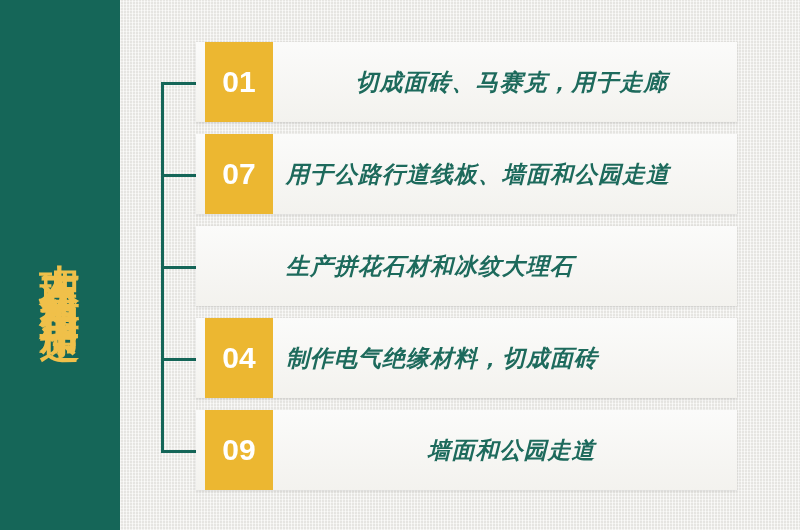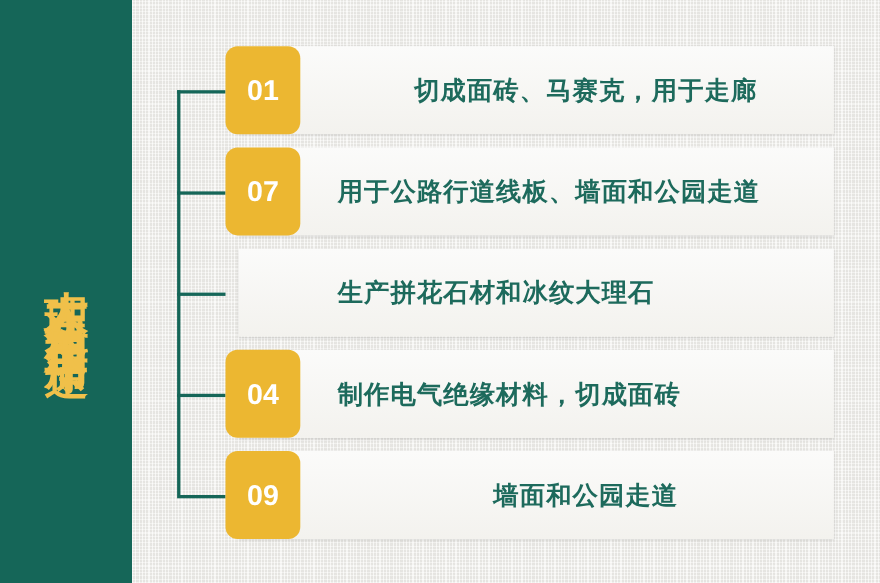--- a/index.html
+++ b/index.html
@@ -81,40 +81,40 @@
     background: #156658;
   }
   .num-box {
     position: absolute;
     left: 44px;
     top: 0;
     width: 68px;
     height: 80px;
     background: #ecb731;
     color: #ffffff;
-    font-size: 26px;
+    font-size: 30px;
     font-weight: bold;
     display: flex;
     align-items: center;
     justify-content: center;
     font-family: "Liberation Sans", sans-serif;
     z-index: 2;
-    border-radius: 11px;
   }
   .text-card {
     position: absolute;
-    left: 56px;
+    left: 35px;
     top: 0;
     width: 541px;
     height: 80px;
     background: linear-gradient(180deg, #fbfbfa 0%, #f3f2ee 100%);
     box-shadow: 0 1px 3px rgba(0,0,0,0.12);
     display: flex;
     align-items: center;
     z-index: 1;
+    font-style: italic;
   }
   .card-text {
     margin-left: 90px;
     color: #1d6a5c;
     font-size: 23px;
     font-weight: bold;
     letter-spacing: 1px;
     font-family: "DejaVu Sans", "Liberation Sans", sans-serif;
     white-space: nowrap;
   }

